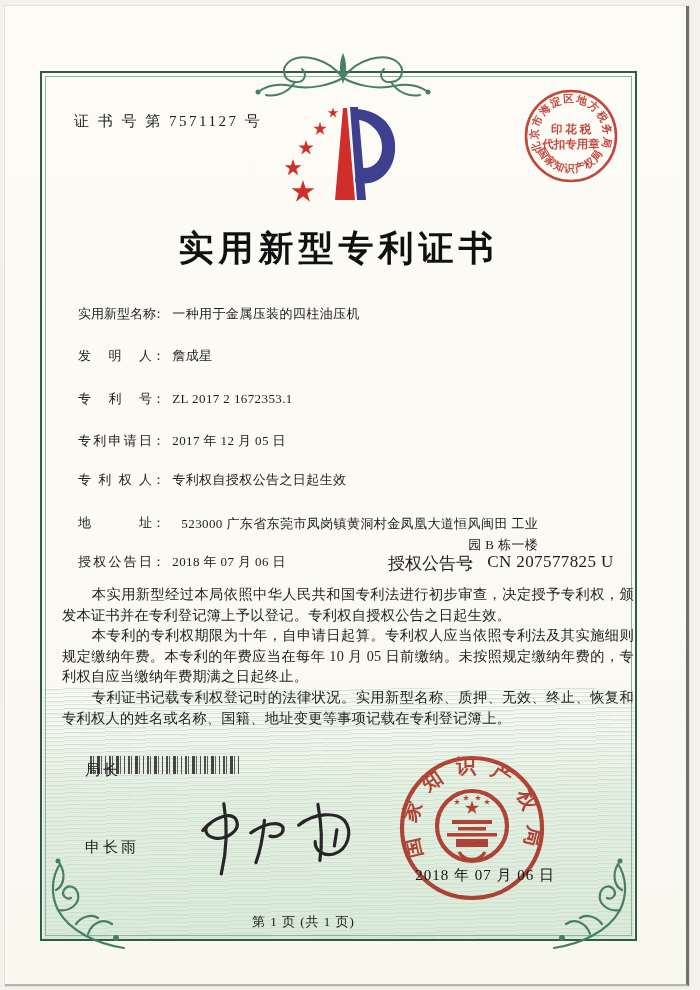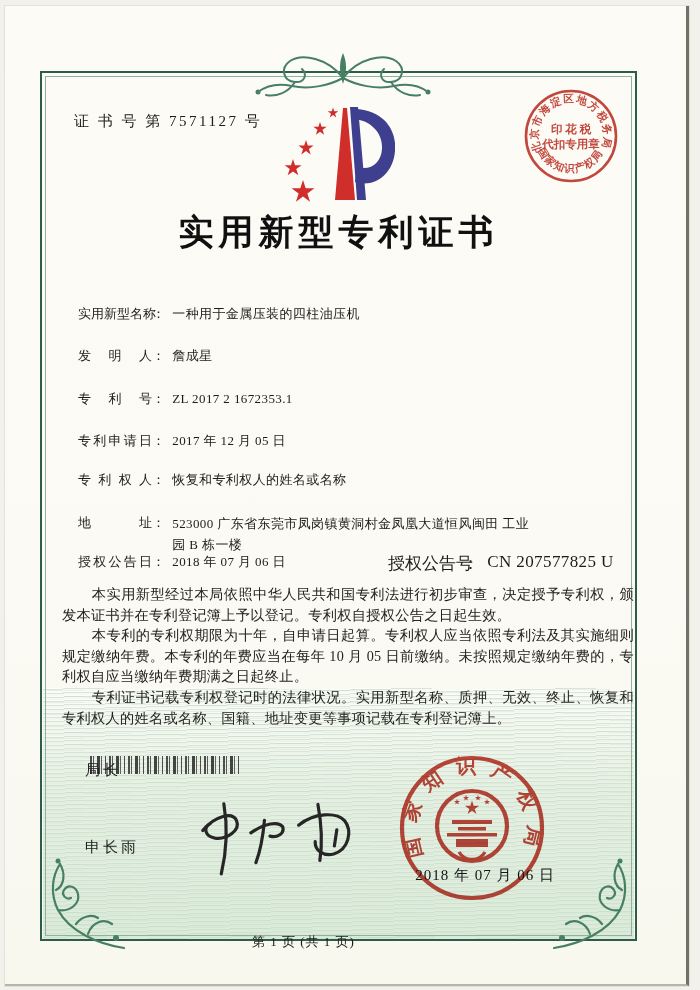--- a/index.html
+++ b/index.html
@@ -25,28 +25,28 @@
   }
   .frame{
     position:absolute;left:35px;top:65px;width:597px;height:870px;z-index:2;
     border:2.5px solid #2d5c4b;box-sizing:border-box;
   }
   .frame-inner{position:absolute;inset:3px;border:1px solid #8fb29e;}
   .ornament{position:absolute;z-index:3;}
   .cert-no{position:absolute;left:69px;top:106px;font-size:15px;letter-spacing:2.5px;z-index:4;}
   .logo{position:absolute;left:280px;top:96px;z-index:4;}
   .title{
-    position:absolute;left:35px;top:203px;width:597px;margin:0;text-align:center;
+    position:absolute;left:35px;top:219px;width:597px;margin:0;text-align:center;
     font-size:35px;font-weight:bold;letter-spacing:5px;color:#101010;z-index:4;
   }
   .tax-stamp{position:absolute;left:492px;top:56px;z-index:5;mix-blend-mode:multiply;opacity:.92;}
   .row{position:absolute;left:73px;font-size:13px;line-height:19px;z-index:4;white-space:nowrap;}
   .lbl{display:inline-block;width:74px;text-align:justify;text-align-last:justify;vertical-align:top;}
   .colon{vertical-align:top;}
-  .val{display:inline-block;margin-left:4px;vertical-align:top;letter-spacing:.4px;}
+  .val{display:inline-block;margin-left:4px;vertical-align:top;letter-spacing:.4px;text-align:right;}
   .val-wrap{white-space:normal;width:366px;line-height:21px;}
   .grant-right{position:absolute;left:383px;top:546px;font-size:17px;z-index:4;white-space:nowrap;}
   .grant-right .lbl{width:74px;}
   .paragraphs{position:absolute;left:57px;top:578px;width:572px;z-index:4;}
   .paragraphs p{
     margin:0;font-size:14.2px;line-height:20.6px;letter-spacing:.3px;
     text-indent:2.1em;text-align:justify;color:#23231f;
   }
   .barcode{
     position:absolute;left:85px;top:750px;width:150px;height:18px;z-index:4;opacity:.82;
@@ -57,21 +57,21 @@
   }
   .sig-role{position:absolute;left:80px;top:755px;font-size:15px;letter-spacing:3px;z-index:4;}
   .sig-name{position:absolute;left:80px;top:832px;font-size:15px;letter-spacing:3px;z-index:4;}
   .sig-hand{position:absolute;left:180px;top:790px;z-index:4;transform:rotate(-2deg);}
   .big-seal{position:absolute;left:367px;top:722px;z-index:5;mix-blend-mode:multiply;opacity:.93;}
   .seal-date{
     position:absolute;left:400px;top:860px;width:160px;text-align:center;
     font-size:15px;letter-spacing:1px;color:#141414;z-index:6;
   }
   .footer{
-    position:absolute;left:35px;top:927px;width:527px;text-align:center;
+    position:absolute;left:35px;top:907px;width:527px;text-align:center;
     font-size:13px;letter-spacing:1px;z-index:4;
   }
 </style>
 </head>
 <body>
 
 <div class="paper">
 
   <div class="guilloche"></div>
 
@@ -167,21 +167,21 @@
   <div class="row" style="top:383px">
     <span class="lbl">专 利 号</span><span class="colon">：</span>
     <span class="val">ZL 2017 2 1672353.1</span>
   </div>
   <div class="row" style="top:425px">
     <span class="lbl">专利申请日</span><span class="colon">：</span>
     <span class="val">2017 年 12 月 05 日</span>
   </div>
   <div class="row" style="top:464px">
     <span class="lbl">专 利 权 人</span><span class="colon">：</span>
-    <span class="val">恢复和专利权人的姓名或名称</span>
+    <span class="val">专利权自授权公告之日起生效</span>
   </div>
   <div class="row" style="top:507px">
     <span class="lbl">地 址</span><span class="colon">：</span>
     <span class="val val-wrap">523000 广东省东莞市凤岗镇黄洞村金凤凰大道恒风闽田 工业园 B 栋一楼</span>
   </div>
   <div class="row" style="top:546px">
     <span class="lbl">授权公告日</span><span class="colon">：</span>
     <span class="val">2018 年 07 月 06 日</span>
   </div>
   <div class="grant-right">

